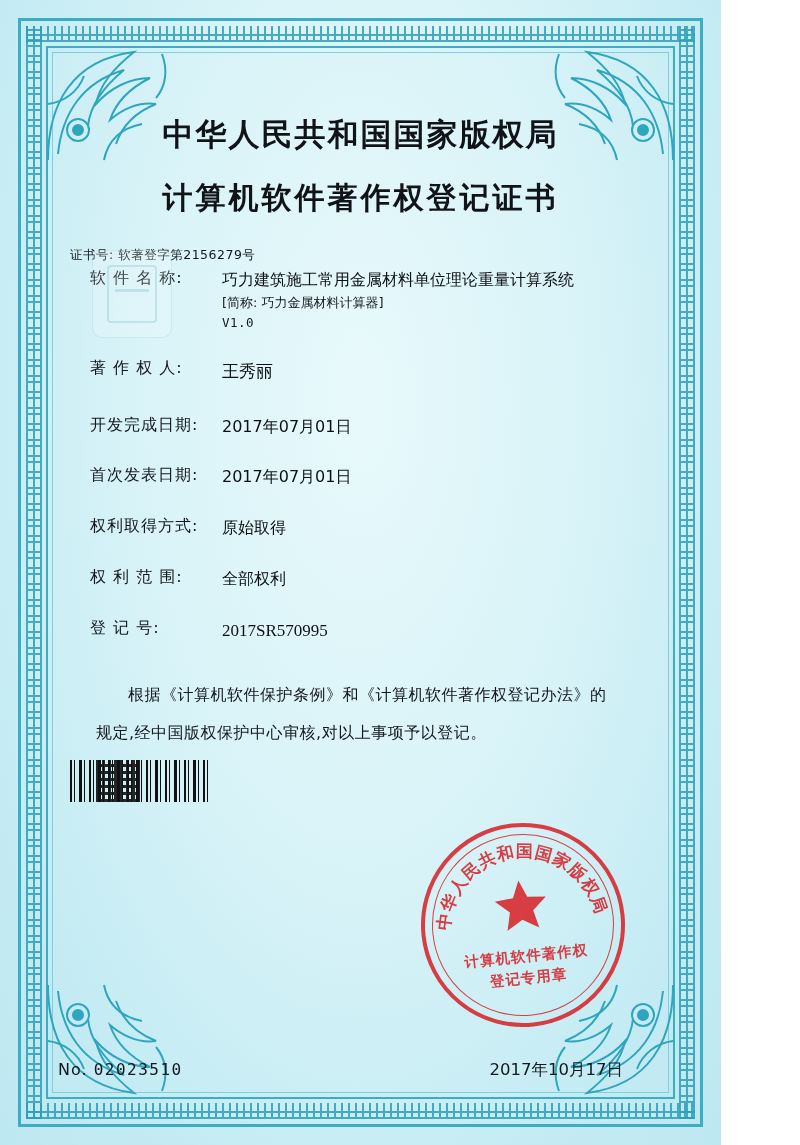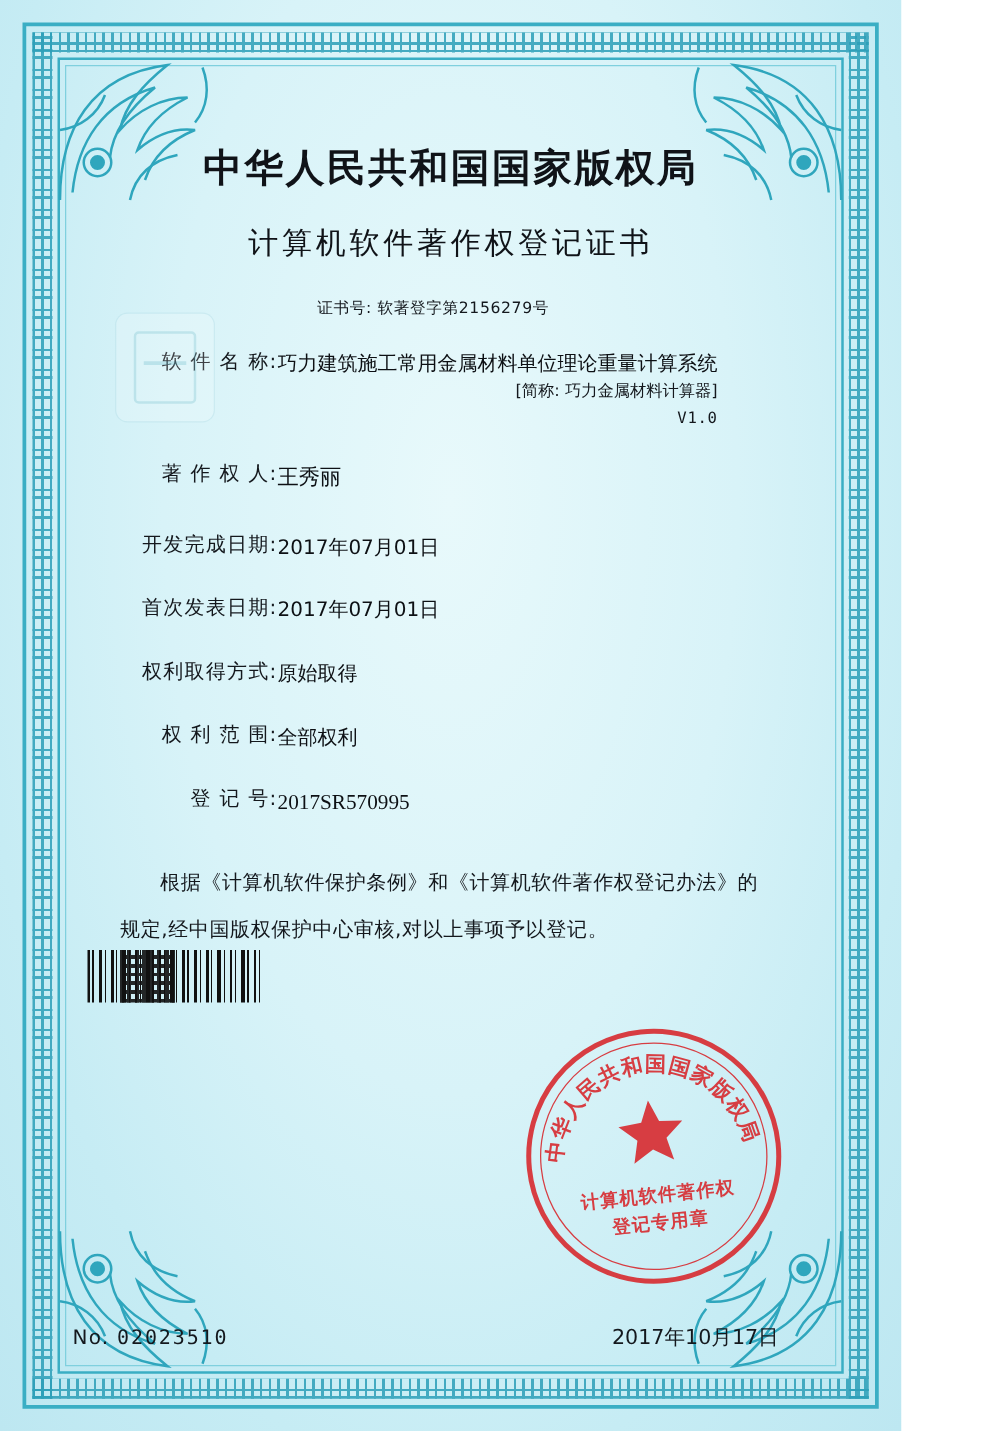--- a/index.html
+++ b/index.html
@@ -85,29 +85,29 @@
     font-family: "DejaVu Serif", "Liberation Serif", serif;
     font-size: 31px;
     font-weight: bold;
     letter-spacing: 2px;
     color: #101318;
     margin-top: 34px;
   }
   .title-sub {
     text-align: center;
     font-family: "DejaVu Serif", "Liberation Serif", serif;
-    font-size: 24px;
-    font-weight: normal;
+    font-size: 30px;
+    font-weight: bold;
     letter-spacing: 3px;
     color: #101318;
     margin-top: 22px;
   }
 
   .cert-no {
-    text-align: center;
+    text-align: left;
     font-size: 12.5px;
     color: #14181d;
     margin-top: 28px;
     padding-right: 28px;
     letter-spacing: .5px;
   }
 
   .watermark-emblem {
     position: absolute;
     left: 22px;
@@ -126,23 +126,22 @@
     border-radius: 4px;
   }
   .watermark-emblem .bar {
     position: absolute;
     left: 22px; right: 22px; top: 38px;
     height: 3px;
     background: rgba(110,185,200,0.55);
   }
 
   .fields {
-    margin-top: 24px;
+    margin-top: 4px;
     padding-left: 20px;
-    text-align: right;
   }
   .field-row {
     display: flex;
     align-items: flex-start;
     margin-bottom: 6px;
   }
   .field-label {
     width: 132px;
     flex: 0 0 132px;
     font-size: 16px;

